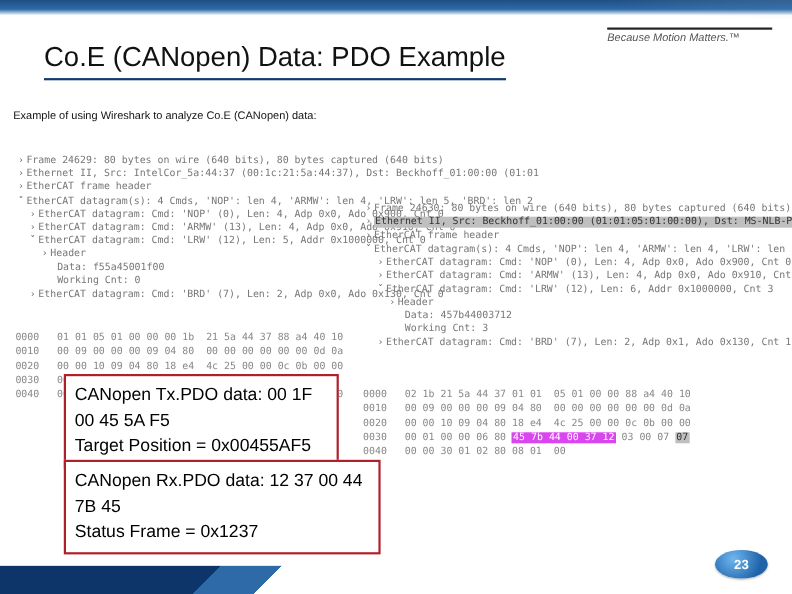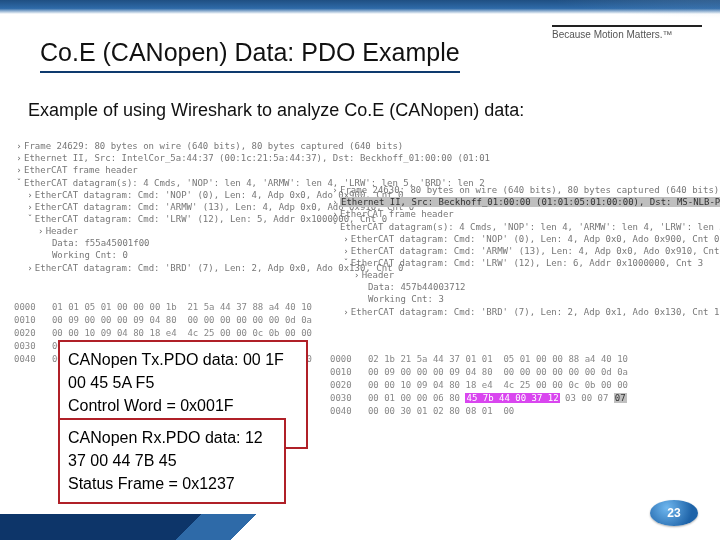--- a/index.html
+++ b/index.html
@@ -19,28 +19,28 @@
   .hdr-deco::after{
     content:""; position:absolute; right:0; top:0; width:320px; height:30px;
     background: radial-gradient(ellipse 260px 40px at 100% -10px, rgba(120,160,200,.35), transparent 70%);
   }
   .brand {
     position: absolute; top: 22px; right: 18px; width: 150px; text-align: left;
     color:#222;
   }
   .brand-name { font-size: 16px; font-weight: 700; letter-spacing: .5px; }
   .brand-line { border-top: 2px solid #222; margin: 3px 0 2px; }
-  .brand-tag  { font-size: 10px; color:#555; }
+  .brand-tag  { font-size: 10px; font-style: italic; color:#555; }
   h1.title {
     position: absolute; top: 22px; left: 24px; margin: 16px;
     font-size: 25px; font-weight: 400; color:#111;
     border-bottom: 2px solid #0e3a6e; padding-bottom: 4px; width: 420px;
   }
   .subtitle {
-    position: absolute; top: 100px; left: 28px; font-size: 18px; color:#111;
+    position: absolute; top: 100px; left: 12px; font-size: 10px; color:#111;
   }
   
   .ws {
     font-family: "DejaVu Sans Mono","Menlo","Consolas",monospace;
     font-size: 9px; color:#777; line-height: 1.35;
     white-space: pre;
   }
   .ws .tw { display:inline-block; width:10px; text-align:center; color:#666;}
   .ws-left  { position:absolute; top:128px; left:14px; width:360px; }
   .ws-right { position:absolute; top:172px; left:330px; width:380px; }
@@ -50,21 +50,21 @@
   }
   .hex-left  { position:absolute; top:288px; left:14px; }
   .hex-right { position:absolute; top:340px; left:330px; }
   .hl-blue { background:#d946ef; color:#fff; padding:0 1px;}
   .hl-gray { background:#bfbfbf; color:#333; padding:0 1px;}
   .callout {
     position:absolute; border:2px solid #b02028; background:#fff;
     font-size:16px; padding:6px 8px; line-height:1.45;margin-left:44px;
   }
   .callout.c1 { top:340px; left:14px; width:250px;}
-  .callout.c2 { top:418px; left:14px; width:228px;}
+  .callout.c2 { top:418px; left:14px; width:288px;}
   .foot-deco{
     position:absolute; left:0; bottom:0; width:100%; height:28px;
     background:#fff;
   }
   .foot-deco::before{
     content:""; position:absolute; left:0; bottom:0; width:340px; height:26px;
     background: linear-gradient(135deg,#0d3569 0 55%, #2e6aa8 55% 70%, transparent 70%);
     clip-path: polygon(0 0, 85% 0, 100% 100%, 0 100%);
   }
   .page-badge{
@@ -126,21 +126,20 @@
 <div class="hex hex-right">
 <span>0000   02 1b 21 5a 44 37 01 01  05 01 00 00 88 a4 40 10</span>
 <span>0010   00 09 00 00 00 09 04 80  00 00 00 00 00 00 0d 0a</span>
 <span>0020   00 00 10 09 04 80 18 e4  4c 25 00 00 0c 0b 00 00</span>
 <span>0030   00 01 00 00 06 80 </span><span class="hl-blue">45 7b 44 00 37 12</span><span> 03 00 07 </span><span class="hl-gray">07</span>
 <span>0040   00 00 30 01 02 80 08 01  00</span>
 </div>
 
 <div class="callout c1">
   <div>CANopen Tx.PDO data: 00 1F 00 45 5A F5</div>
-  <div>Control Word = 0x001F</div>
   <div>Target Position = 0x00455AF5</div>
 </div>
 <div class="callout c2">
   <div>CANopen Rx.PDO data: 12 37 00 44 7B 45</div>
   <div>Status Frame = 0x1237</div>
 </div>
 
 <div class="foot-deco"></div>
 <div class="page-badge">23</div>
 

